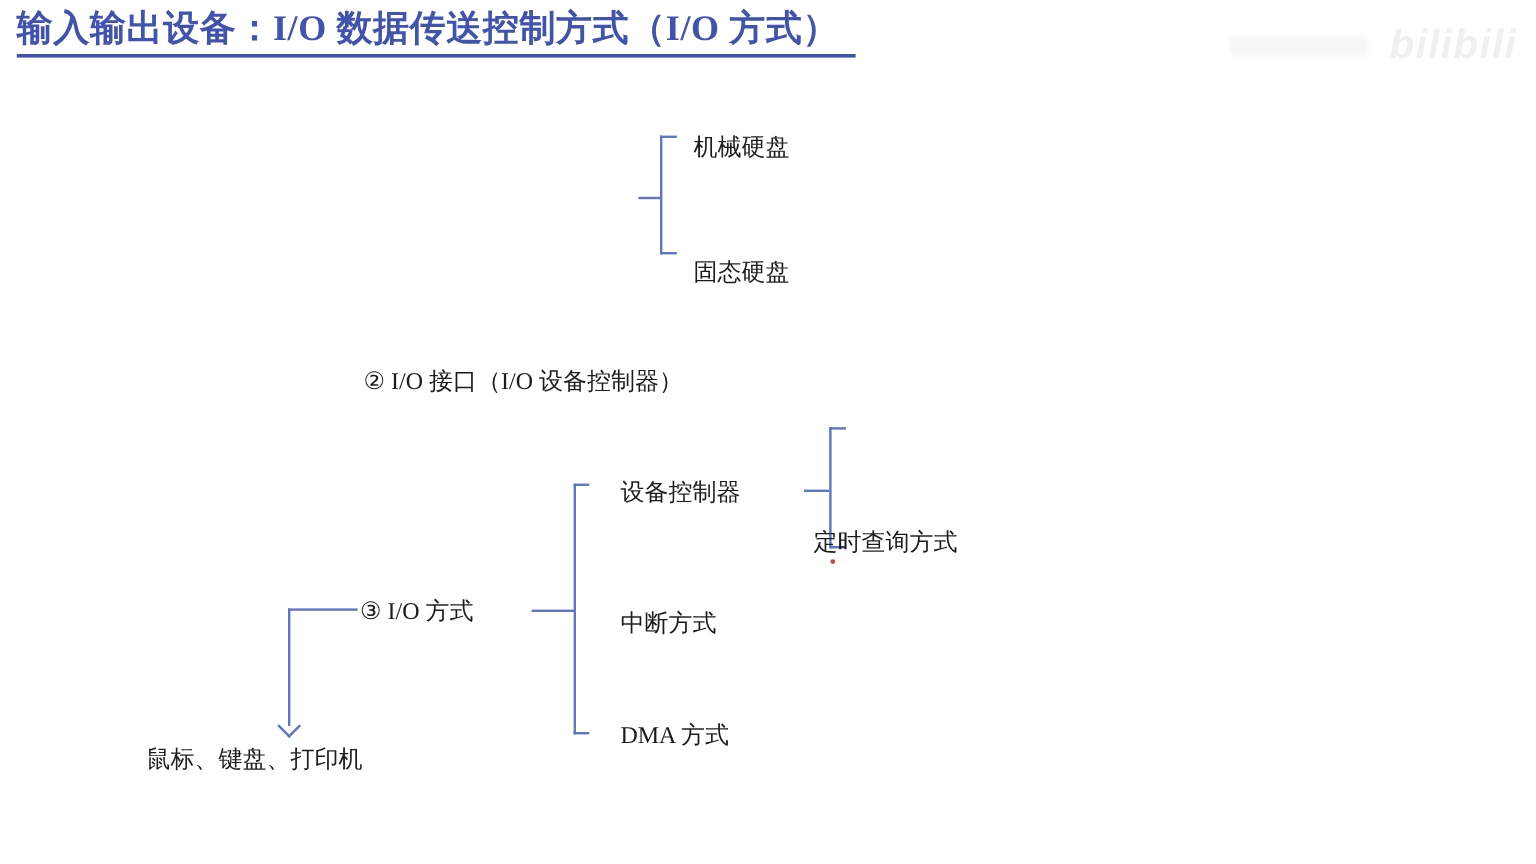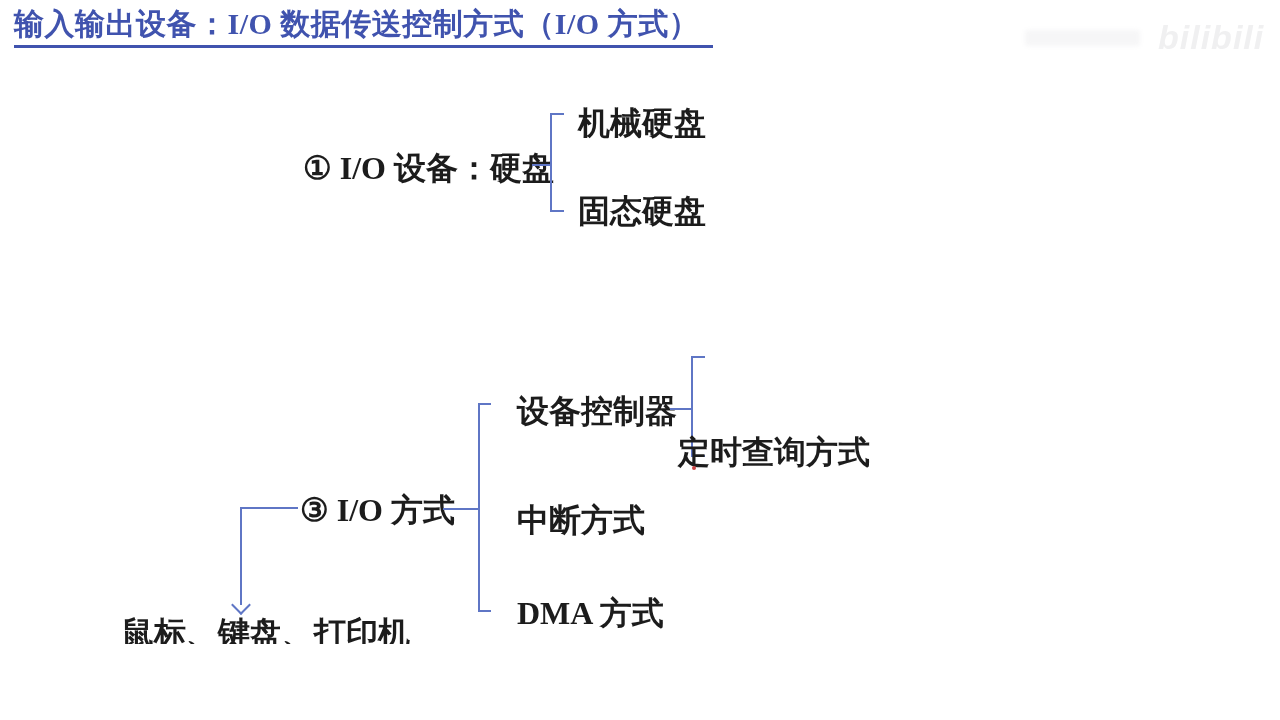--- a/index.html
+++ b/index.html
@@ -41,22 +41,22 @@
     top: 18px;
     font-size: 34px;
     font-weight: 700;
     font-style: italic;
     color: var(--wm-gray, #f0f0f1);
     letter-spacing: 1px;
     font-family: "Liberation Sans", sans-serif;
   }
   .node, .leaf {
     position: absolute;
-    font-size: 32px;
-    font-weight: 700;
+    font-size: 20px;
+    font-weight: 400;
     line-height: 30px;
     color: var(--text-black, #1c1c1c);
     white-space: nowrap;
   }
   .hl, .vl {
     position: absolute;
     background: var(--line-blue, #5f76c5);
   }
   .hl { height: 2px; }
   .vl { width: 2px; }
@@ -83,28 +83,28 @@
 </head>
 <body>
 
 <div class="canvas">
 
   <h1 class="title">输入输出设备：I/O 数据传送控制方式（I/O 方式）</h1>
 
   <div class="wm-smudge"></div>
   <div class="wm-logo">bilibili</div>
 
-  <div class="node" style="left:303px; top:153px;">① I/O 设备：硬盘</div>
   <div class="hl" style="left:532px; top:164px; width:18px;"></div>
   <div class="vl" style="left:550px; top:113px; height:99px;"></div>
   <div class="hl" style="left:550px; top:113px; width:14px;"></div>
   <div class="hl" style="left:550px; top:210px; width:14px;"></div>
   <div class="leaf" style="left:578px; top:108px;">机械硬盘</div>
-  <div class="leaf" style="left:578px; top:196px;">固态硬盘</div>
+  <div class="leaf" style="left:578px; top:212px;">固态硬盘</div>
 
+  <div class="node" style="left:303px; top:303px;">② I/O 接口（I/O 设备控制器）</div>
 
   <div class="node" style="left:300px; top:495px;">③ I/O 方式</div>
   <div class="hl" style="left:443px; top:508px; width:36px;"></div>
   <div class="vl" style="left:478px; top:403px; height:209px;"></div>
   <div class="hl" style="left:478px; top:403px; width:13px;"></div>
   <div class="hl" style="left:478px; top:610px; width:13px;"></div>
   <div class="leaf" style="left:517px; top:396px;">设备控制器</div>
   <div class="leaf" style="left:517px; top:505px;">中断方式</div>
   <div class="leaf" style="left:517px; top:598px;">DMA 方式</div>
 

